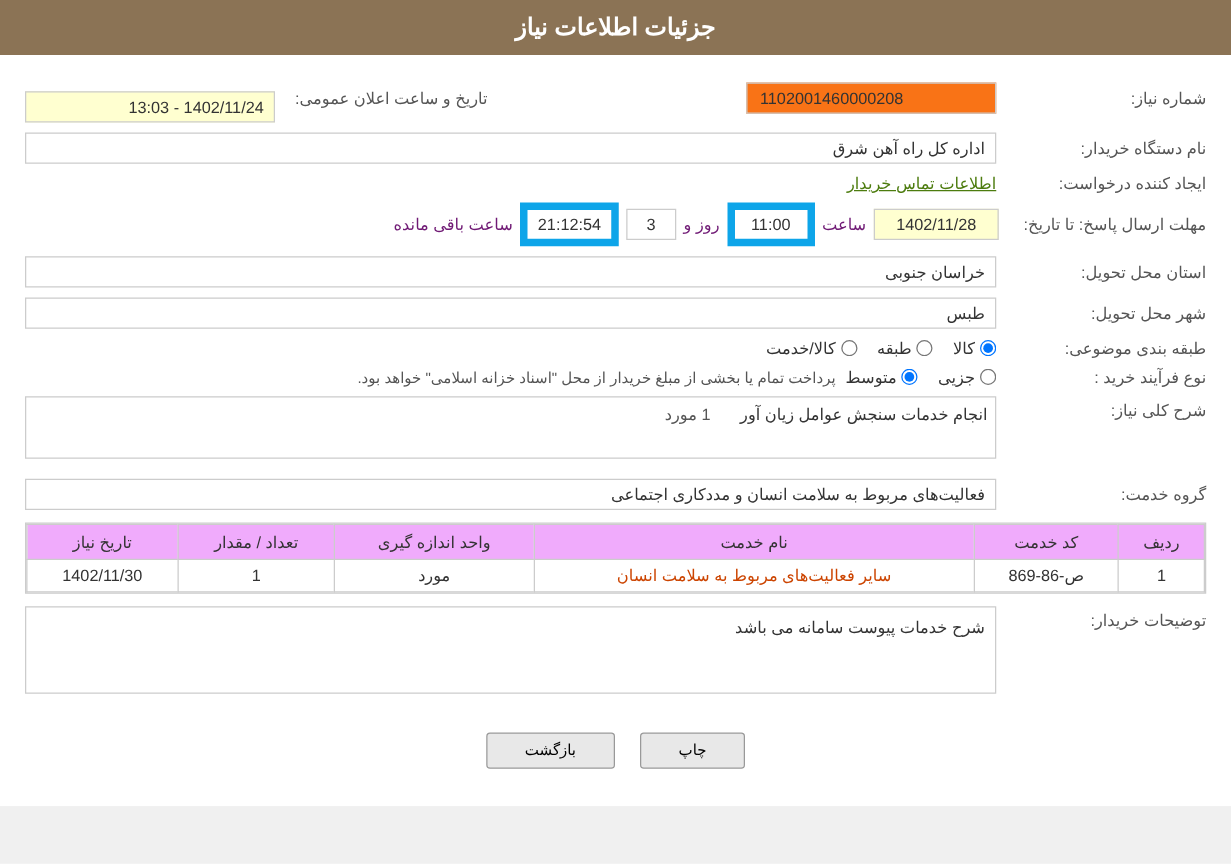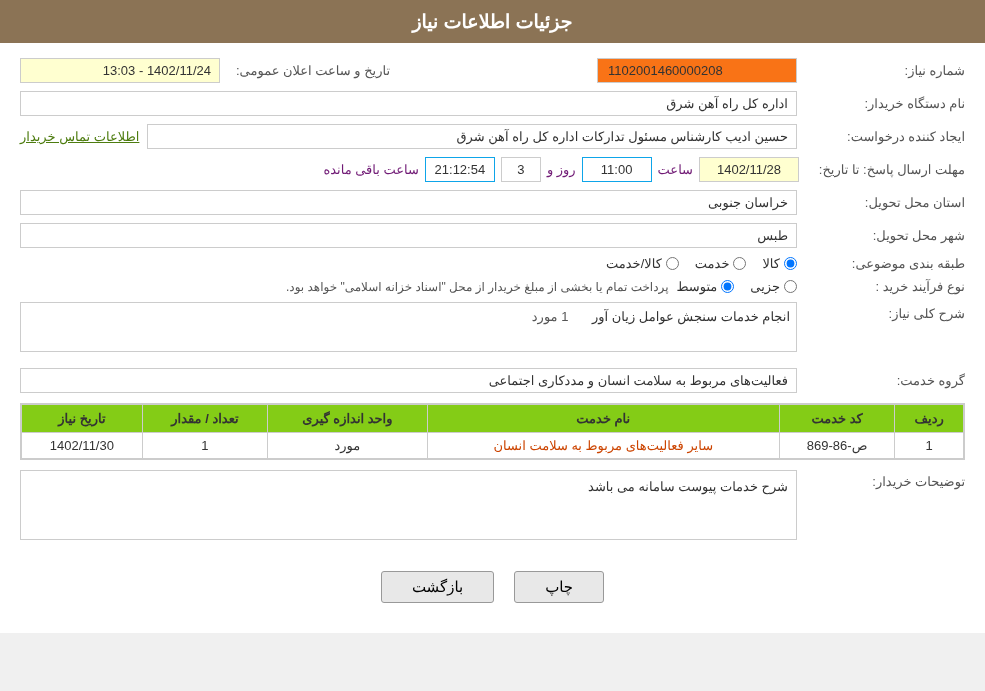--- a/index.html
+++ b/index.html
@@ -53,20 +53,21 @@
       border: 1px solid #ccc;
       padding: 4px 8px;
       background: #fff;
       min-height: 24px;
       text-align: right;
     }
     .info-value.date-box {
       max-width: 180px;
       background: #ffffd0;
       border: 1px solid #ccc;
+      margin-top: 14px;
     }
     .date-row {
       display: flex;
       align-items: center;
       gap: 6px;
       margin-bottom: 8px;
     }
     .date-label {
       color: #555;
       min-width: 160px;
@@ -77,21 +78,21 @@
       border: 1px solid #ccc;
       padding: 4px 8px;
       background: #ffffd0;
       min-width: 100px;
       text-align: center;
     }
     .date-row .small-label {
       color: #701a75;
     }
     .date-row .time-box {
-      border: 1px solid #0ea5e9;
+      border: 6px solid #0ea5e9;
       padding: 4px 8px;
       background: #fff;
       min-width: 70px;
       text-align: center;
     }
     .date-row .num-box {
       border: 1px solid #ccc;
       padding: 4px 8px;
       background: #fff;
       min-width: 40px;
@@ -136,25 +137,25 @@
     }
     .table-container {
       margin: 10px 0;
       border: 1px solid #ccc;
     }
     table {
       width: 100%;
       border-collapse: collapse;
     }
     table th {
-      background: #84cc16;
+      background: #f0abfc;
       border: 1px solid #ccc;
       padding: 6px 8px;
       text-align: center;
-      font-weight: bold;
+      font-weight: normal;
     }
     table td {
       border: 1px solid #ccc;
       padding: 5px 8px;
       text-align: center;
     }
     table td.text-link {
       color: #cc4400;
     }
     .description-box {
@@ -168,21 +169,21 @@
       display: flex;
       justify-content: center;
       gap: 20px;
       padding: 15px 0;
     }
     .btn {
       padding: 6px 30px;
       border: 1px solid #999;
       cursor: pointer;
       font-family: Liberation Serif, serif;
-      font-size: 15px;
+      font-size: 12px;
       border-radius: 3px;
     }
     .btn-print {
       background: #e8e8e8;
     }
     .btn-back {
       background: #e8e8e8;
     }
     .announce-num-value {
       border: 1px solid #ccc;
@@ -215,21 +216,20 @@
       <span class="info-value date-box" style="max-width:200px;">1402/11/24 - 13:03</span>
     </div>
 
     <div class="info-row">
       <span class="info-label">نام دستگاه خریدار:</span>
       <span class="info-value">اداره کل راه آهن شرق</span>
     </div>
 
     <div class="info-row">
       <span class="info-label">ایجاد کننده درخواست:</span>
-      <span class="info-value">حسین ادیب کارشناس مسئول تدارکات اداره کل راه آهن شرق</span>
       <span class="link-blue">اطلاعات تماس خریدار</span>
     </div>
 
     <div class="date-row">
       <span class="date-label info-label">مهلت ارسال پاسخ: تا تاریخ:</span>
       <span class="date-box">1402/11/28</span>
       <span class="small-label inline-label">ساعت</span>
       <span class="time-box">11:00</span>
       <span class="small-label inline-label">روز و</span>
       <span class="num-box">3</span>
@@ -249,21 +249,21 @@
 
     <div class="radio-row">
       <span class="info-label">طبقه بندی موضوعی:</span>
       <div class="radio-group">
         <label class="radio-item">
           <input type="radio" name="category" checked="" style="">
           <span>کالا</span>
         </label>
         <label class="radio-item">
           <input type="radio" name="category" style="">
-          <span>خدمت</span>
+          <span>طبقه</span>
         </label>
         <label class="radio-item">
           <input type="radio" name="category" style="">
           <span>کالا/خدمت</span>
         </label>
       </div>
     </div>
 
     <div class="radio-row">
       <span class="info-label">نوع فرآیند خرید :</span>

